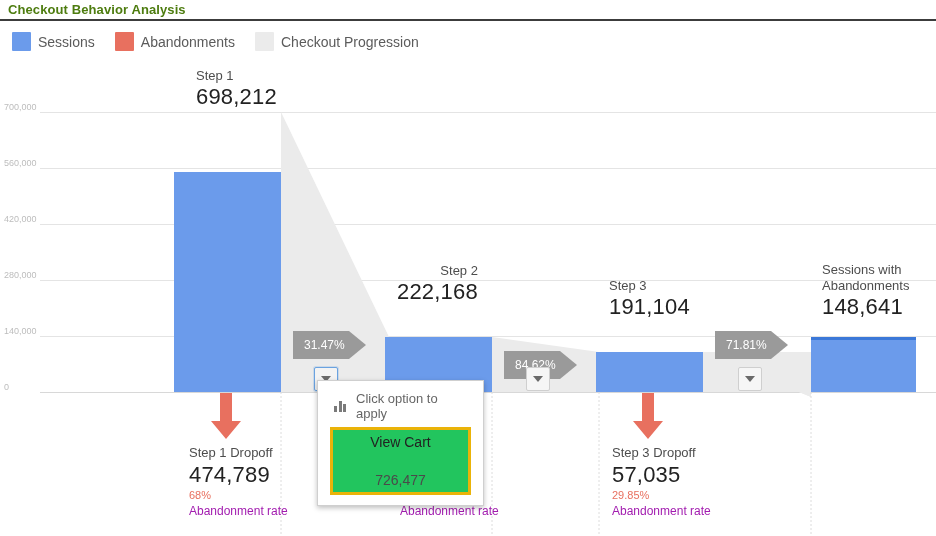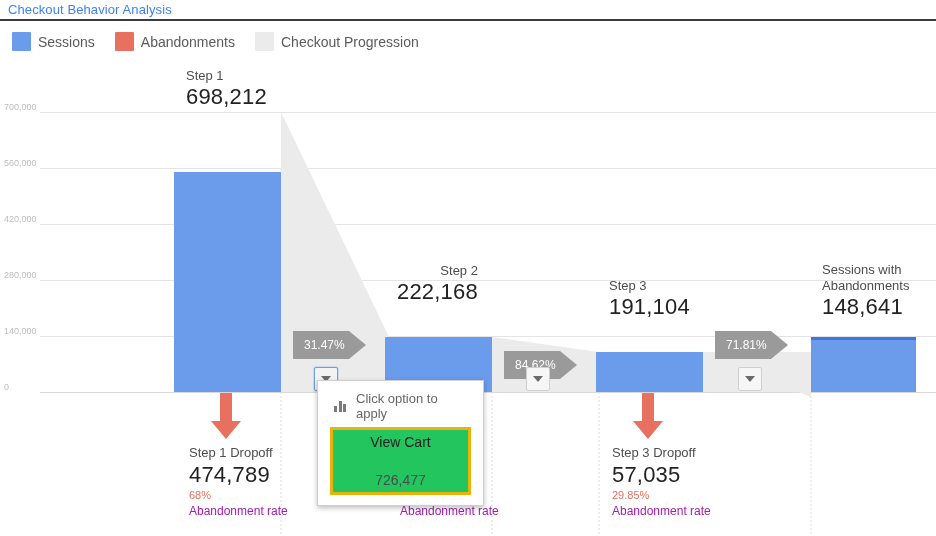--- a/index.html
+++ b/index.html
@@ -14,22 +14,22 @@
     position: relative;
     width: 936px; height: 536px;
     background: #fff;
   }
 
   
   .title {
     position: absolute;
     left: 8px; top: 2px;
     font-size: 13px;
-    font-weight: normal;
-    color: #3b82f6;
+    font-weight: bold;
+    color: #4d7c0f;
     letter-spacing: .1px;
   }
   .title-rule {
     position: absolute;
     left: 0; top: 19px;
     width: 936px; height: 2px;
     background: #3c3c3c;
   }
 
   
@@ -286,21 +286,21 @@
       <rect x="811" y="280" width="105" height="52" fill="#6b9beb"></rect>
       <rect x="811" y="277" width="105" height="3" fill="#3b78d8"></rect>
 
       <line x1="281" y1="332" x2="281" y2="476" stroke="#dcdcdc" stroke-width="1" stroke-dasharray="2,2"></line>
       <line x1="492" y1="332" x2="492" y2="476" stroke="#dcdcdc" stroke-width="1" stroke-dasharray="2,2"></line>
       <line x1="599" y1="332" x2="599" y2="476" stroke="#dcdcdc" stroke-width="1" stroke-dasharray="2,2"></line>
       <line x1="811" y1="332" x2="811" y2="476" stroke="#dcdcdc" stroke-width="1" stroke-dasharray="2,2"></line>
     </svg>
   </div>
 
-  <div class="step-label" style="left:186px; top:68px;">
+  <div class="step-label" style="left:196px; top:68px;">
     <div class="step-name">Step 1</div>
     <div class="step-value">698,212</div>
   </div>
 
   <div class="step-label" style="left:397px; top:263px;text-align:right;">
     <div class="step-name">Step 2</div>
     <div class="step-value">222,168</div>
   </div>
 
   <div class="step-label" style="left:609px; top:278px;">

